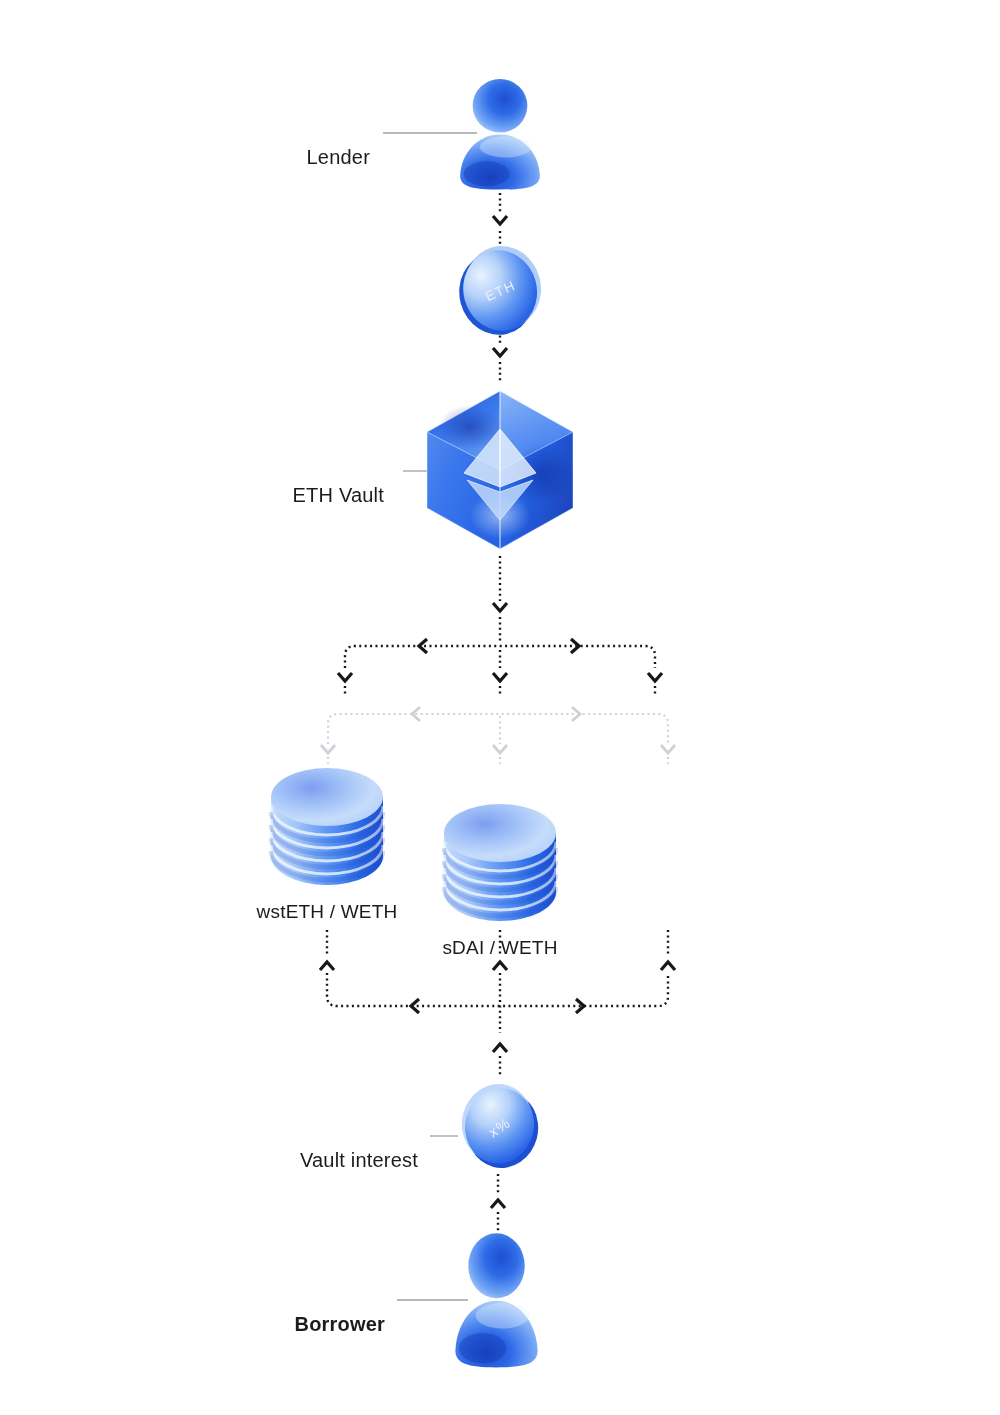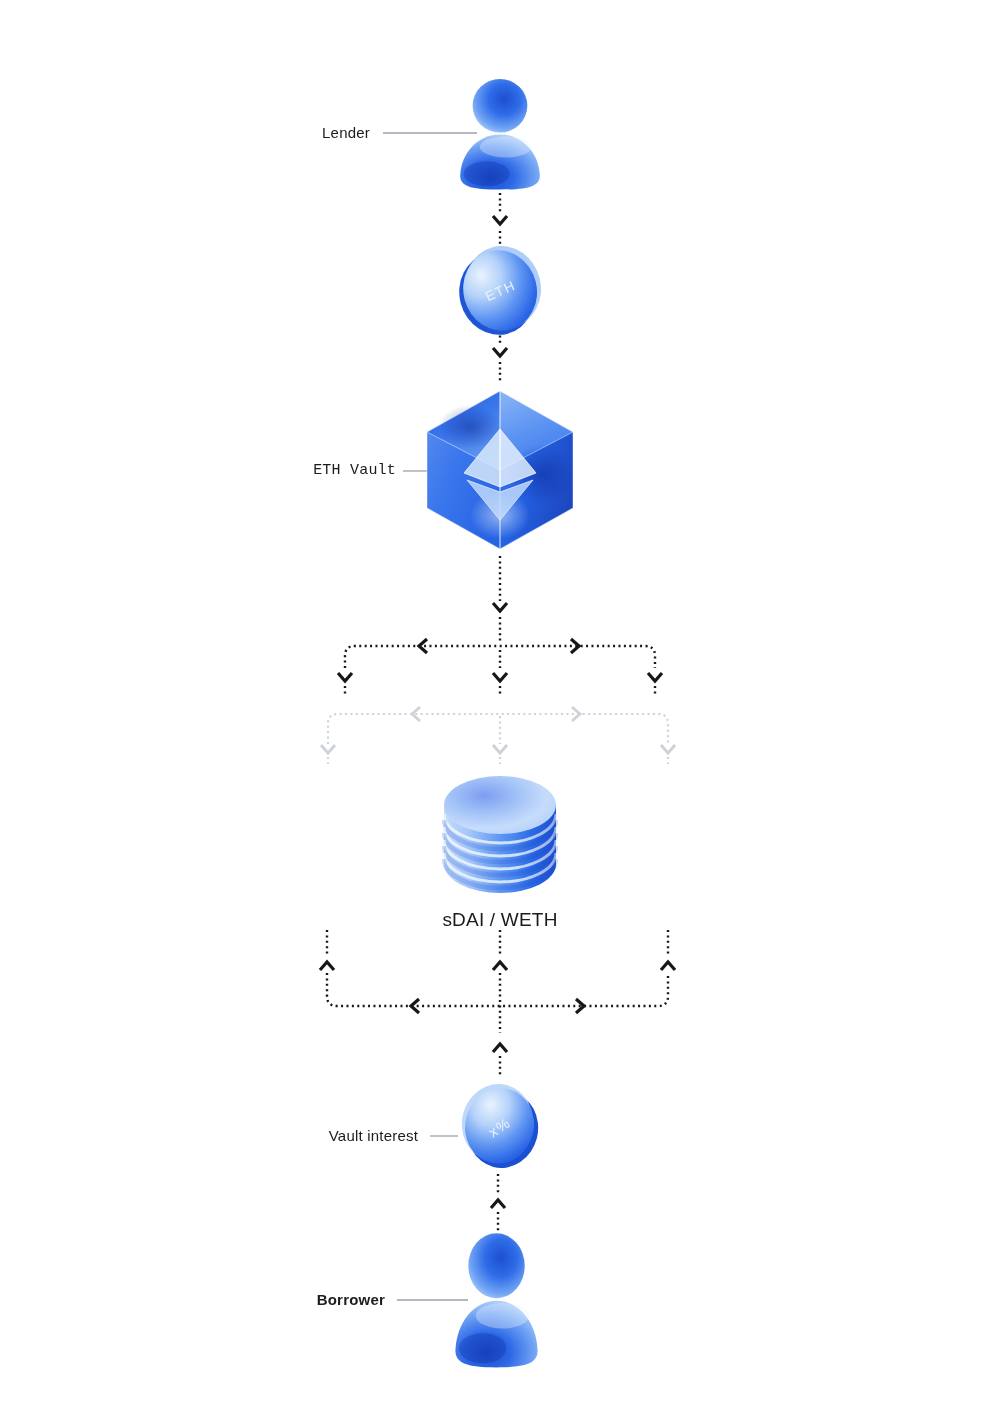--- a/index.html
+++ b/index.html
@@ -4,22 +4,22 @@
 <style>
   html,body{margin:0;padding:0;background:#ffffff;}
   .stage{
     position:relative;width:1000px;height:1415px;background:#ffffff;overflow:hidden;
     font-family:"Liberation Sans", sans-serif;
   }
   svg{display:block;}
   .overlay{position:absolute;left:0;top:0;z-index:1;}
   .icon{position:absolute;z-index:3;}
   .lbl{
-    position:absolute;z-index:2;color:#1c1c1e;font-size:15px;line-height:20px;
-    letter-spacing:.2px;white-space:nowrap;
+    position:absolute;z-index:2;color:#1c1c1e;font-size:20px;line-height:20px;
+    letter-spacing:.2px;white-space:nowrap;margin-top:24px;
   }
   .lbl.right{text-align:right;}
   .pool{position:absolute;z-index:3;width:200px;display:flex;flex-direction:column;align-items:center;}
   .pool .pool-label{margin-top:13px;font-size:19px;line-height:22px;color:#1b1b1d;letter-spacing:.2px;white-space:nowrap;}
   .dot-line{fill:none;stroke:#17171a;stroke-width:2.4;stroke-dasharray:2 3.4;}
   .chev{fill:none;stroke:#17171a;stroke-width:3.2;stroke-linejoin:miter;}
   .dot-line.ghost{stroke:#cdd2d9;stroke-width:2.2;}
   .chev.ghost{stroke:#cdd2d9;stroke-width:2.8;}
   .leader{stroke:#9aa2ac;stroke-width:1.3;}
   .coin-text{fill:#e8f2fe;font-family:"Liberation Sans",sans-serif;letter-spacing:1.5px;}
@@ -210,42 +210,48 @@
       </svg>
   </div>
 
   <div class="icon" style="left:453px;top:242px;">
     <svg width="94" height="96" viewBox="0 0 100 100">
       <use href="#sym-coin-left"></use>
       <text class="coin-text" x="50" y="56" font-size="14.5" text-anchor="middle" transform="rotate(-24 50 50)">ETH</text>
     </svg>
   </div>
 
-  <div class="lbl right" style="left:196px;top:461px;width:200px;font-family:Liberation Mono, monospace;">ETH Vault</div>
+  <div class="lbl right" style="left:184px;top:461px;width:200px;">ETH Vault</div>
   <div class="icon" style="left:424px;top:389px;">
     <svg width="152" height="162" viewBox="0 0 152 162">
       <polygon points="76,2 3,43 76,81" fill="url(#gCubeTL)"></polygon>
       <polygon points="76,2 149,43 76,81" fill="url(#gCubeTR)"></polygon>
       <polygon points="3,43 3,119 76,160 76,81" fill="url(#gCubeL)"></polygon>
       <polygon points="149,43 149,119 76,160 76,81" fill="url(#gCubeR)"></polygon>
       <ellipse cx="118" cy="85" rx="32" ry="30" fill="url(#gDarkBlob)"></ellipse>
       <ellipse cx="46" cy="38" rx="32" ry="22" fill="url(#gDarkBlob)"></ellipse>
       <ellipse cx="76" cy="126" rx="30" ry="24" fill="url(#gLightBlob)"></ellipse>
       <polygon points="76,2 149,43 149,119 76,160 3,119 3,43" fill="none" stroke="rgba(255,255,255,0.35)" stroke-width="1.2"></polygon>
       <path d="M3,43 L76,81 M149,43 L76,81" stroke="rgba(255,255,255,0.28)" stroke-width="1.2" fill="none"></path>
       <path d="M76,2 L76,160" stroke="rgba(255,255,255,0.55)" stroke-width="1.6"></path>
       <g>
         <polygon points="76,40 40,84 76,98" fill="rgba(214,232,252,0.85)" stroke="rgba(255,255,255,0.7)" stroke-width="1"></polygon>
         <polygon points="76,40 112,84 76,98" fill="rgba(236,245,254,0.8)" stroke="rgba(255,255,255,0.7)" stroke-width="1"></polygon>
         <polygon points="43,91 76,103 109,91 76,131" fill="rgba(190,216,250,0.85)" stroke="rgba(255,255,255,0.6)" stroke-width="1"></polygon>
       </g>
     </svg>
   </div>
 
-  <div class="pool" style="left:400px;top:774px;">
+  <div class="pool" style="left:227px;top:766px;">
+    <svg width="116" height="122" viewBox="0 0 116 122">
+        <use href="#sym-cylinder"></use>
+      </svg>
+    <div class="pool-label">wstETH / WETH</div>
+  </div>
+  <div class="pool" style="left:400px;top:802px;">
     <svg width="116" height="122" viewBox="0 0 116 122">
         <use href="#sym-cylinder"></use>
       </svg>
     <div class="pool-label">sDAI / WETH</div>
   </div>
 
   <div class="lbl right" style="left:218px;top:1126px;width:200px;">Vault interest</div>
   <div class="icon" style="left:456px;top:1079px;">
     <svg width="88" height="94" viewBox="0 0 100 100">
       <use href="#sym-coin-right"></use>

